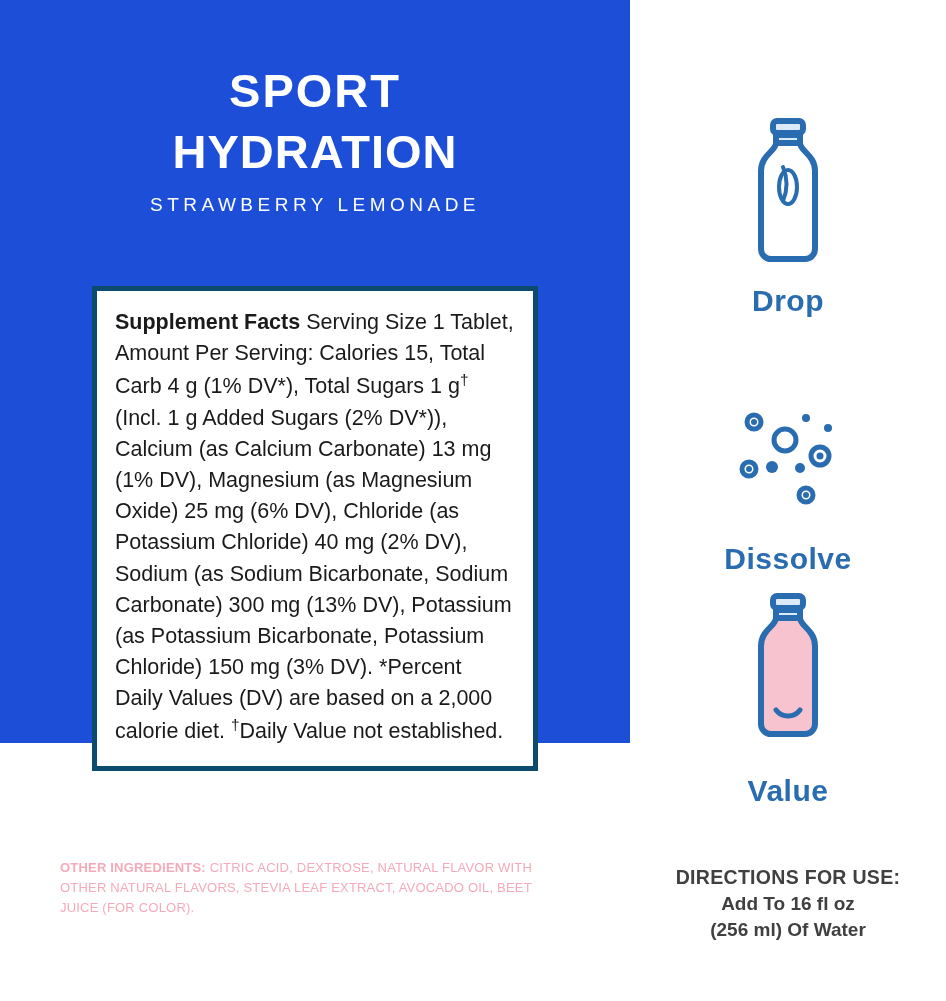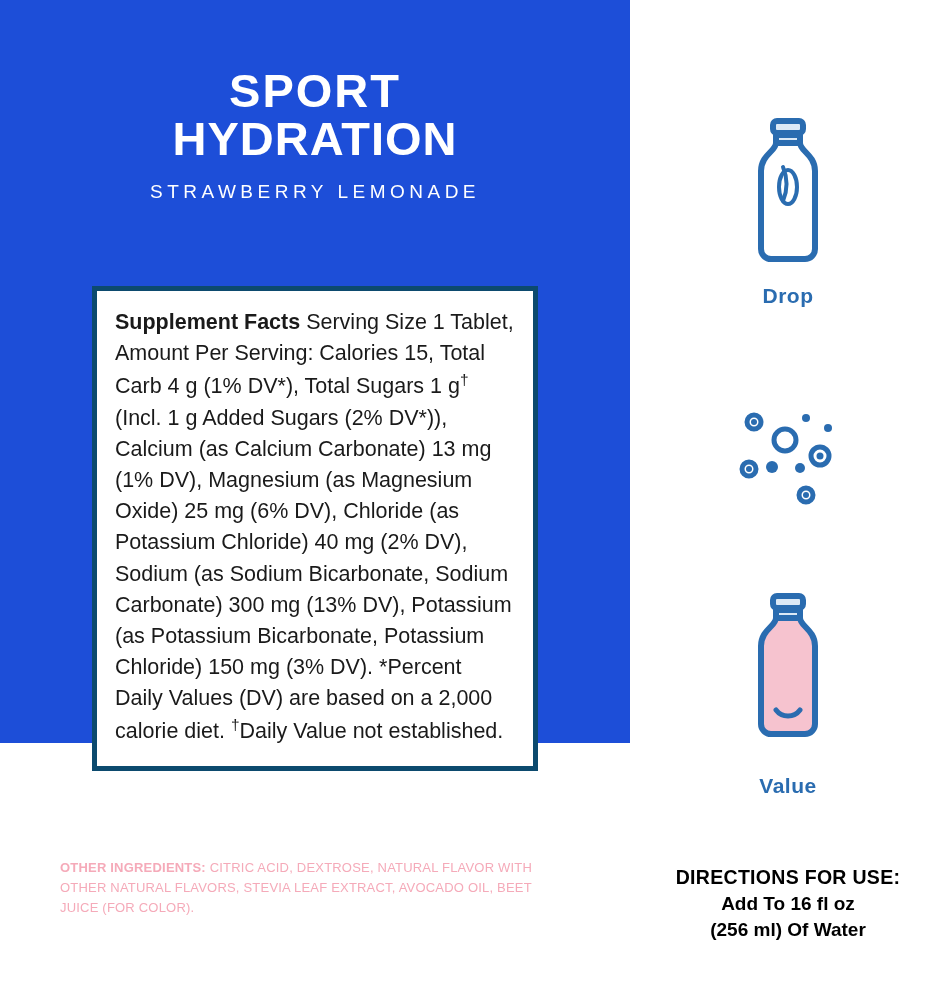--- a/index.html
+++ b/index.html
@@ -38,21 +38,21 @@
     letter-spacing: 2px;
     line-height: 0.98;
     margin: 0;
   }
   .brand-line2 {
     color: #ffffff;
     font-weight: bold;
     font-size: 47px;
     letter-spacing: 1px;
     line-height: 1.05;
-    margin: 0;
+    margin: 13px;
   }
   .brand-flavor {
     color: #ffffff;
     font-size: 19px;
     letter-spacing: 4.5px;
     margin-top: 18px;
     font-weight: normal;
   }
   .facts-box {
     position: absolute;
@@ -96,39 +96,39 @@
     position: relative;
   }
   .step {
     position: absolute;
     width: 100%;
     text-align: center;
   }
   .step-label {
     color: #2a6cb0;
     font-weight: bold;
-    font-size: 21px;
+    font-size: 30px;
     letter-spacing: 0.5px;
   }
   .step-drop { top: 110px; }
   .step-dissolve { top: 368px; }
   .step-drink { top: 600px; }
   .icon-wrap {
     display: flex;
     justify-content: center;
     align-items: flex-end;
     height: 160px;
   }
   .label-gap { margin-top: 14px; }
   .directions {
     position: absolute;
     top: 866px;
     width: 100%;
     text-align: center;
-    color: #000000;
+    color: #404040;
   }
   .dir-title {
     font-weight: bold;
     font-size: 19.5px;
     letter-spacing: 0.3px;
   }
   .dir-line {
     font-weight: bold;
     font-size: 19px;
     margin-top: 4px;
@@ -189,20 +189,21 @@
             <circle cx="92" cy="58" r="3.5"></circle>
             <circle cx="21" cy="71" r="3"></circle>
             <circle cx="78" cy="97" r="3"></circle>
             <circle cx="78" cy="20" r="4"></circle>
             <circle cx="44" cy="69" r="6"></circle>
             <circle cx="72" cy="70" r="5"></circle>
             <circle cx="100" cy="30" r="4"></circle>
           </g>
         </svg>
       </div>
+      <div class="step-label label-gap">Dissolve</div>
     </div>
 
     <div class="step step-drink">
       <div class="icon-wrap">
         <svg width="78" height="170" viewBox="0 0 78 170" aria-hidden="true">
           <g fill="none" stroke="#2a6cb0" stroke-width="6" stroke-linejoin="round" stroke-linecap="round">
             <path d="M28 6 h22 a4 4 0 0 1 4 4 v4 a4 4 0 0 1 -4 4 h-22 a4 4 0 0 1 -4 -4 v-4 a4 4 0 0 1 4 -4 z" fill="#dce9f6"></path>
             <path d="M27 20 h24 v8 h-24 z" fill="#dce9f6"></path>
             <path d="M27 28 c0 8 -15 12 -15 28 v78 a10 10 0 0 0 10 10 h34 a10 10 0 0 0 10 -10 v-78 c0 -16 -15 -20 -15 -28 z" fill="#f6c3cf"></path>
             <path d="M27 120 c6 8 18 8 24 0" stroke-width="5"></path>

